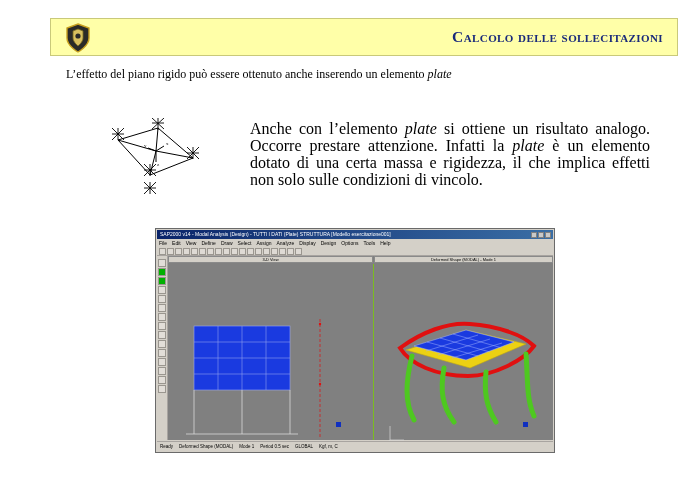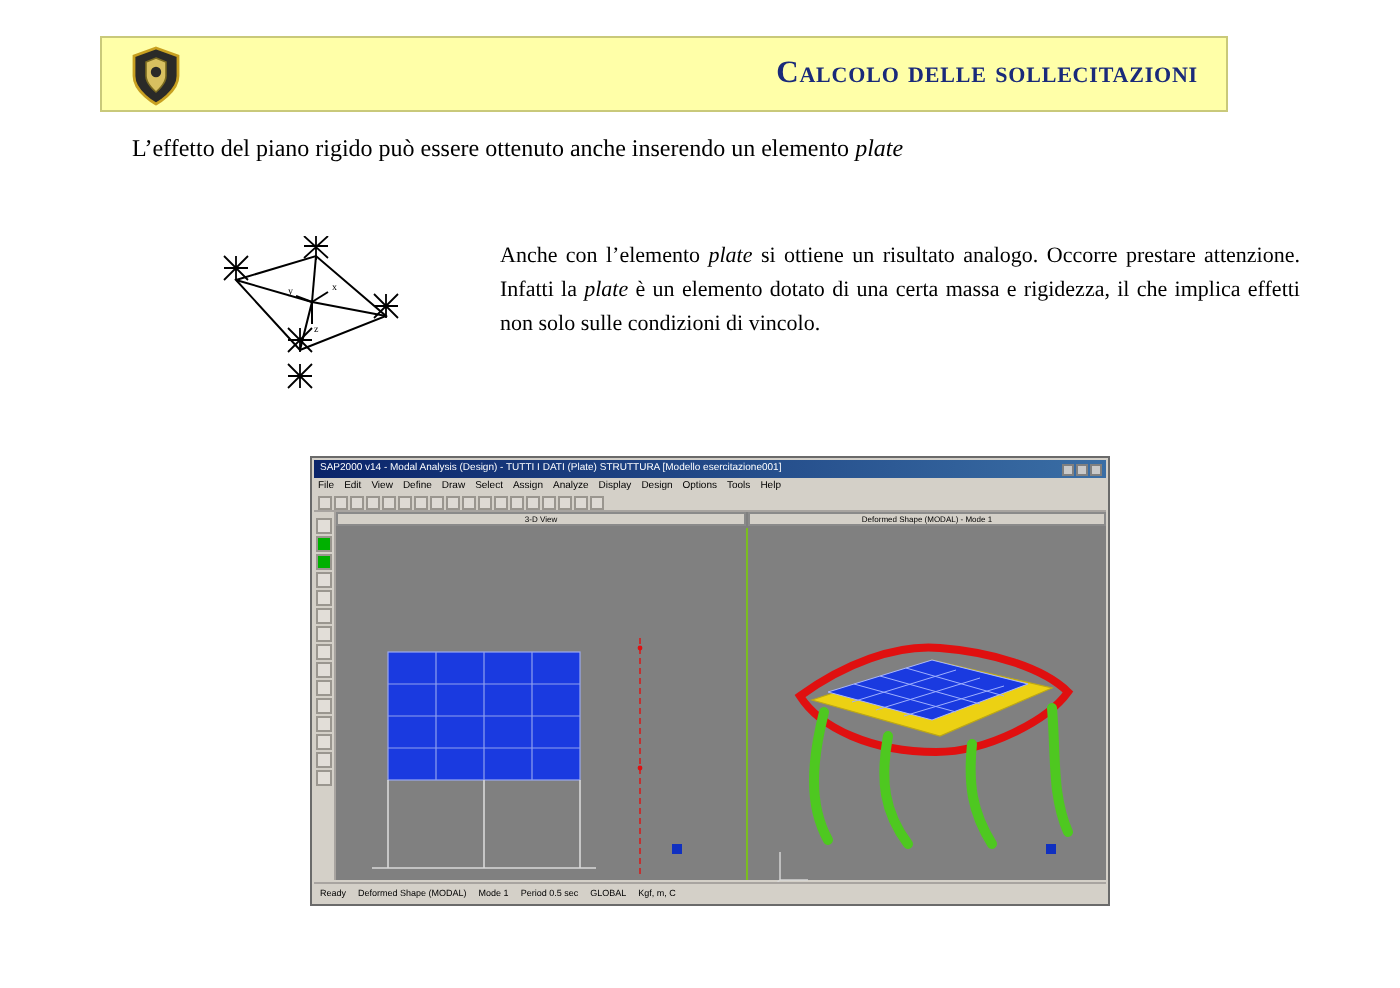--- a/index.html
+++ b/index.html
@@ -18,21 +18,21 @@
     left: 0; top: 0;
     width: 700px; height: 494px;
     background: #ffffff;
   }
 
   
   .header-bar {
     position: absolute;
     left: 50px;
     top: 18px;
-    width: 564px;
+    width: 628px;
     height: 38px;
     background: #ffffa8;
     border: 1px solid #c9c97a;
     box-sizing: border-box;
   }
   .header-emblem {
     position: absolute;
     left: 10px;
     top: 2px;
     width: 34px;
@@ -72,21 +72,21 @@
     width: 150px;
     height: 85px;
   }
 
   
   .body-par {
     position: absolute;
     left: 250px;
     top: 120px;
     width: 400px;
-    font-size: 11px;
+    font-size: 16px;
     line-height: 17px;
     color: #000000;
     text-align: justify;
   }
   .body-par .it { font-style: italic; }
 
   
   .app-window {
     position: absolute;
     left: 155px;

